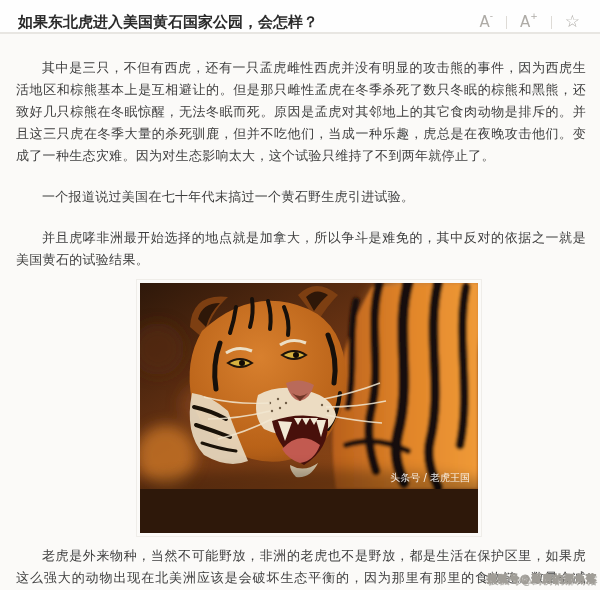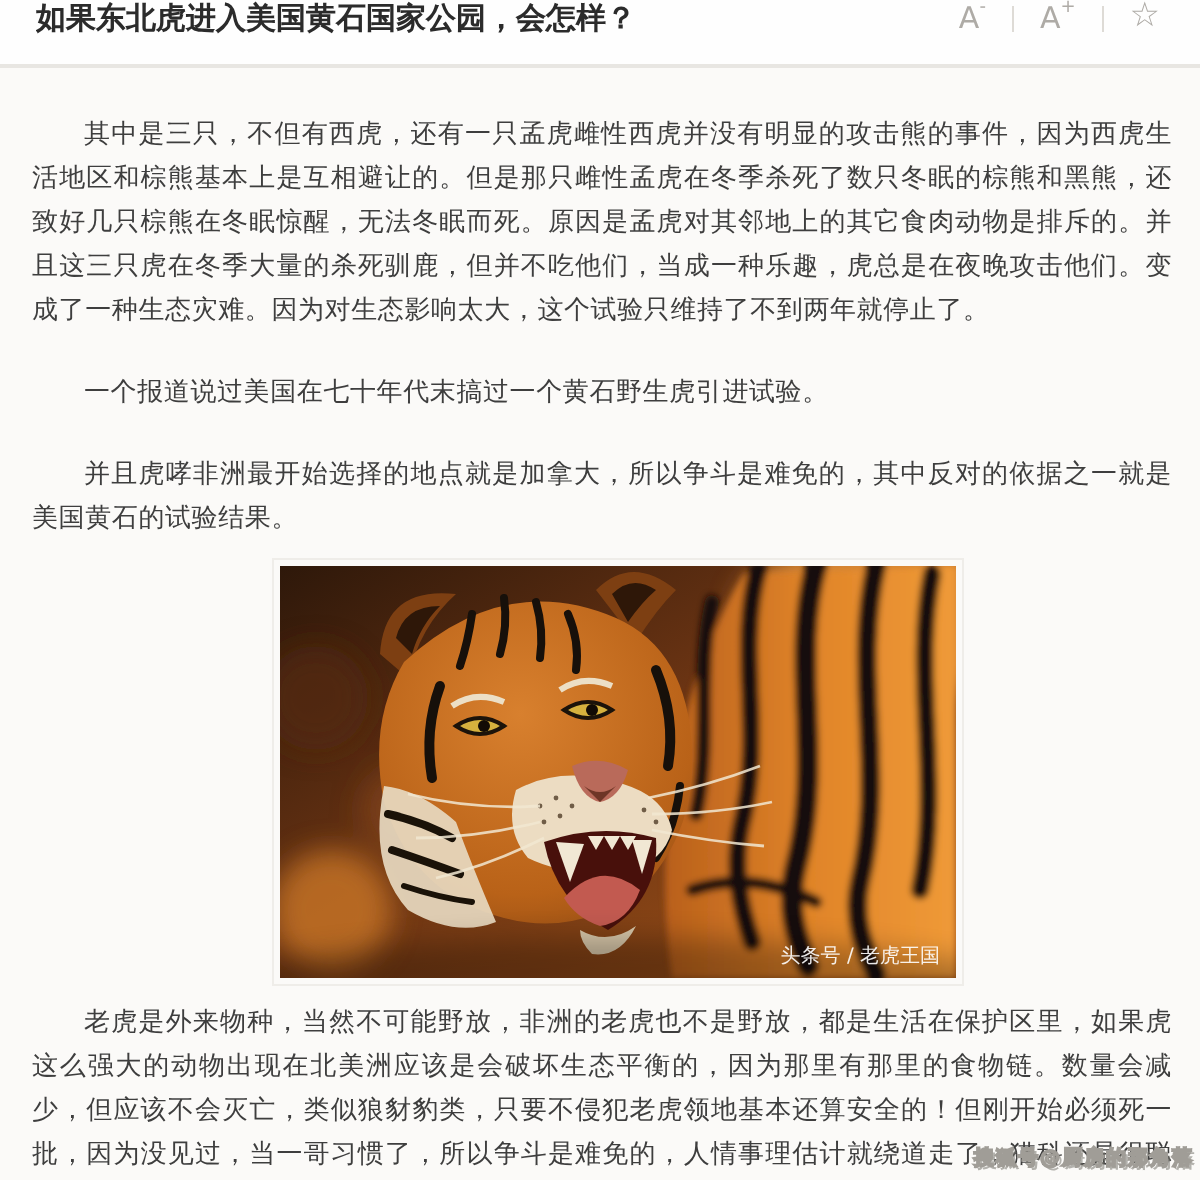--- a/index.html
+++ b/index.html
@@ -6,21 +6,21 @@
   html, body { margin: 0; padding: 0; background: #fff; }
   .page {
     position: relative;
     width: 600px; height: 590px;
     background: #fbfaf8;
     font-family: "DejaVu Sans", "Liberation Sans", sans-serif;
     overflow: hidden;
   }
   
   .header {
-    display: flex; align-items: flex-start;
+    display: flex; align-items: flex-end;
     height: 34px;
     padding: 0 10px 0 18px;
     background: #fefefe;
     border-bottom: 2px solid #e8e6e2;
   }
   .title {
     flex: 1;
     margin: 0;
     font-size: 15px;
     font-weight: bold;
@@ -44,21 +44,21 @@
     font-size: 13px;
     line-height: 22px;
     color: #3e3e3e;
     text-indent: 2em;
     text-align: justify;
     letter-spacing: 0.3px;
   }
   .para.before-figure { margin-bottom: 12px; }
   
   .figure {
-    width: 338px; height: 206px;
+    width: 338px; height: 250px;
     margin: 0 0 12px 124px;
     padding: 0;
     position: relative;
     outline: 1px solid #efede9;
     outline-offset: 3px;
     background: #2e180a;
   }
   .figure svg { display: block; }
   
   .publisher-watermark {

